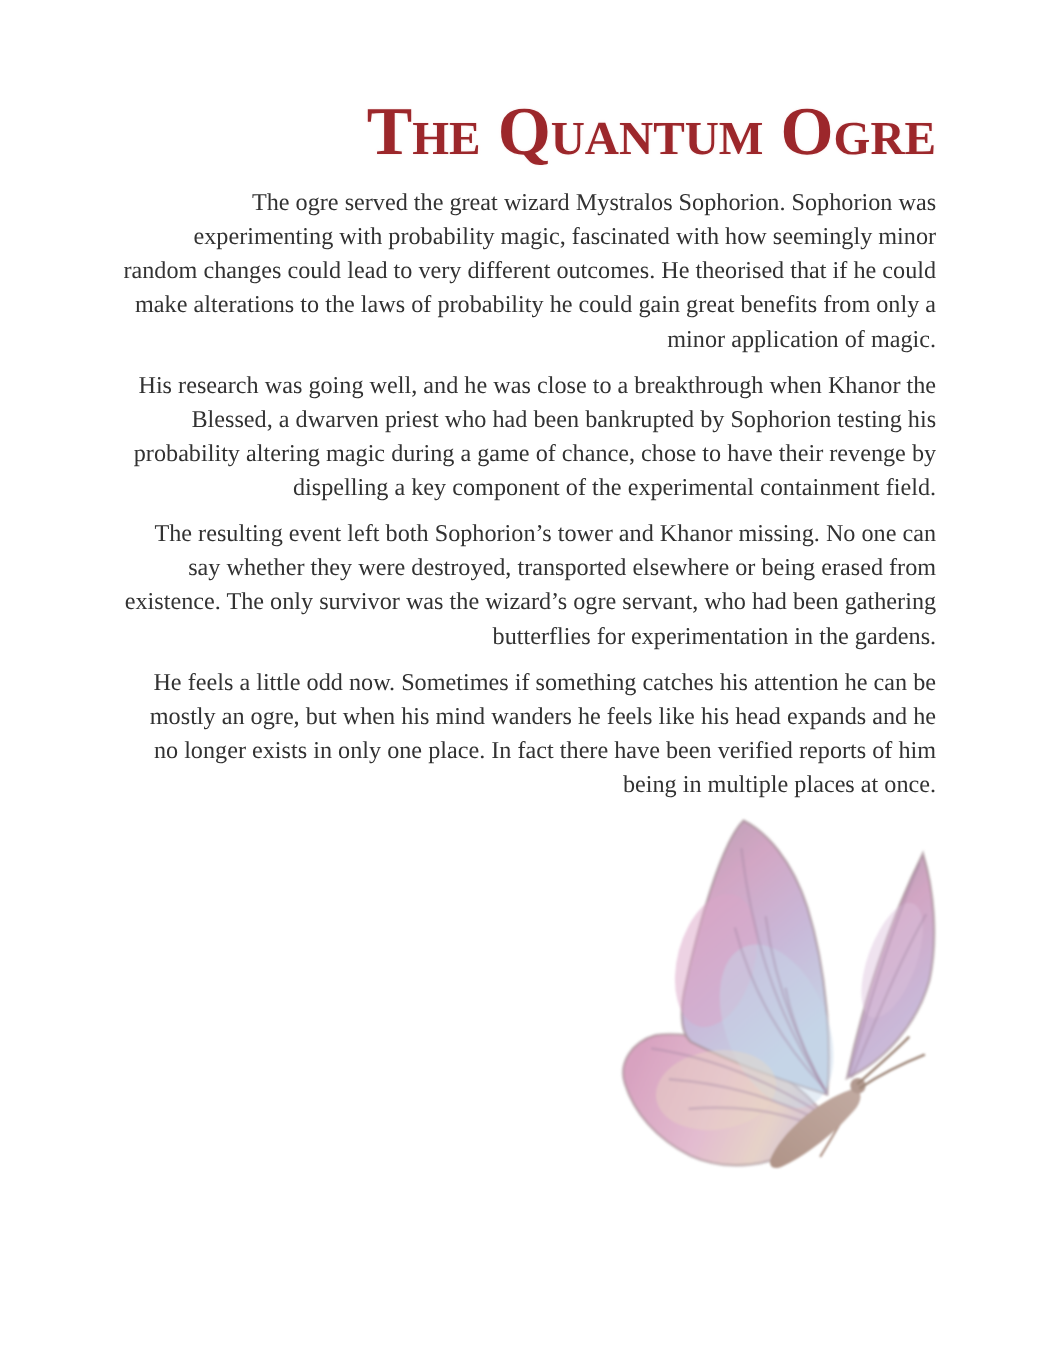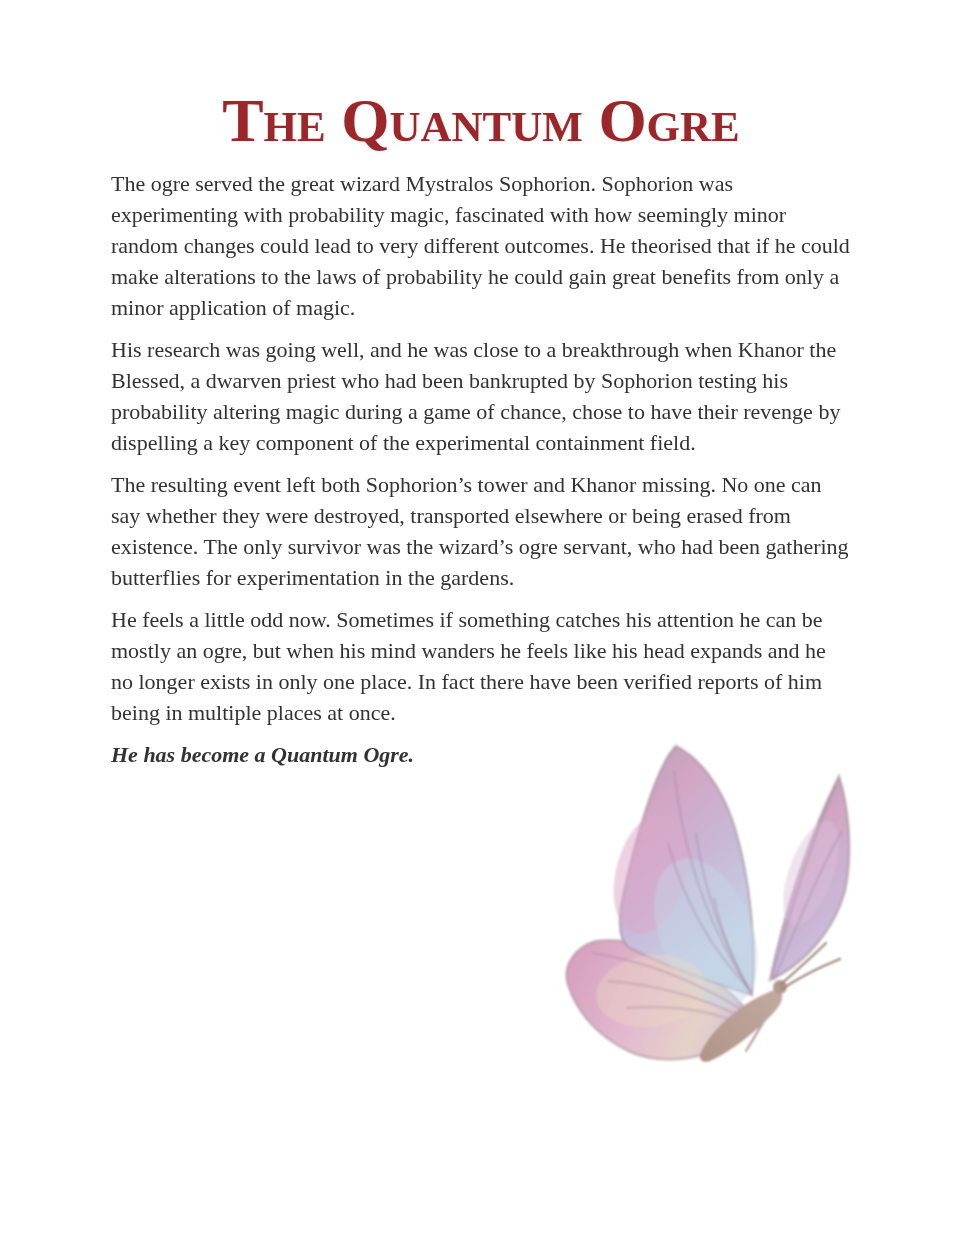--- a/index.html
+++ b/index.html
@@ -19,29 +19,30 @@
     width: 740px;
     margin-left: 111px;
     padding-top: 86px;
   }
   h1.title {
     margin: 0 0 14px 0;
     font-size: 62px;
     line-height: 68px;
     font-weight: bold;
     font-variant: small-caps;
-    text-align: center;
+    text-align: right;
     letter-spacing: 0px;
     color: #9c272b;
     text-shadow: 0 0 2px rgba(236, 196, 196, 0.55);
   }
   p.body-text {
     margin: 0 0 11px 0;
     font-size: 22px;
     line-height: 31px;
+    text-align: right;
   }
   p.emphasis {
     margin: 0 0 11px 0;
     font-size: 22px;
     line-height: 31px;
     font-weight: bold;
     font-style: italic;
   }
   figure.butterfly-figure {
     float: right;
@@ -137,15 +138,14 @@
         <circle cx="224" cy="264" r="7" fill="#b29a90"></circle>
 
         <g fill="none" stroke-width="2.2" stroke-linecap="round" stroke="#9e8678">
           <path d="M224,262 C240,248 256,234 270,220"></path>
           <path d="M226,266 C244,254 264,244 284,236"></path>
         </g>
       </g>
     </svg>
   </figure>
 
-  <p class="emphasis">He has become a Quantum Ogre.</p>
 
 </main>
 
 </body></html>

